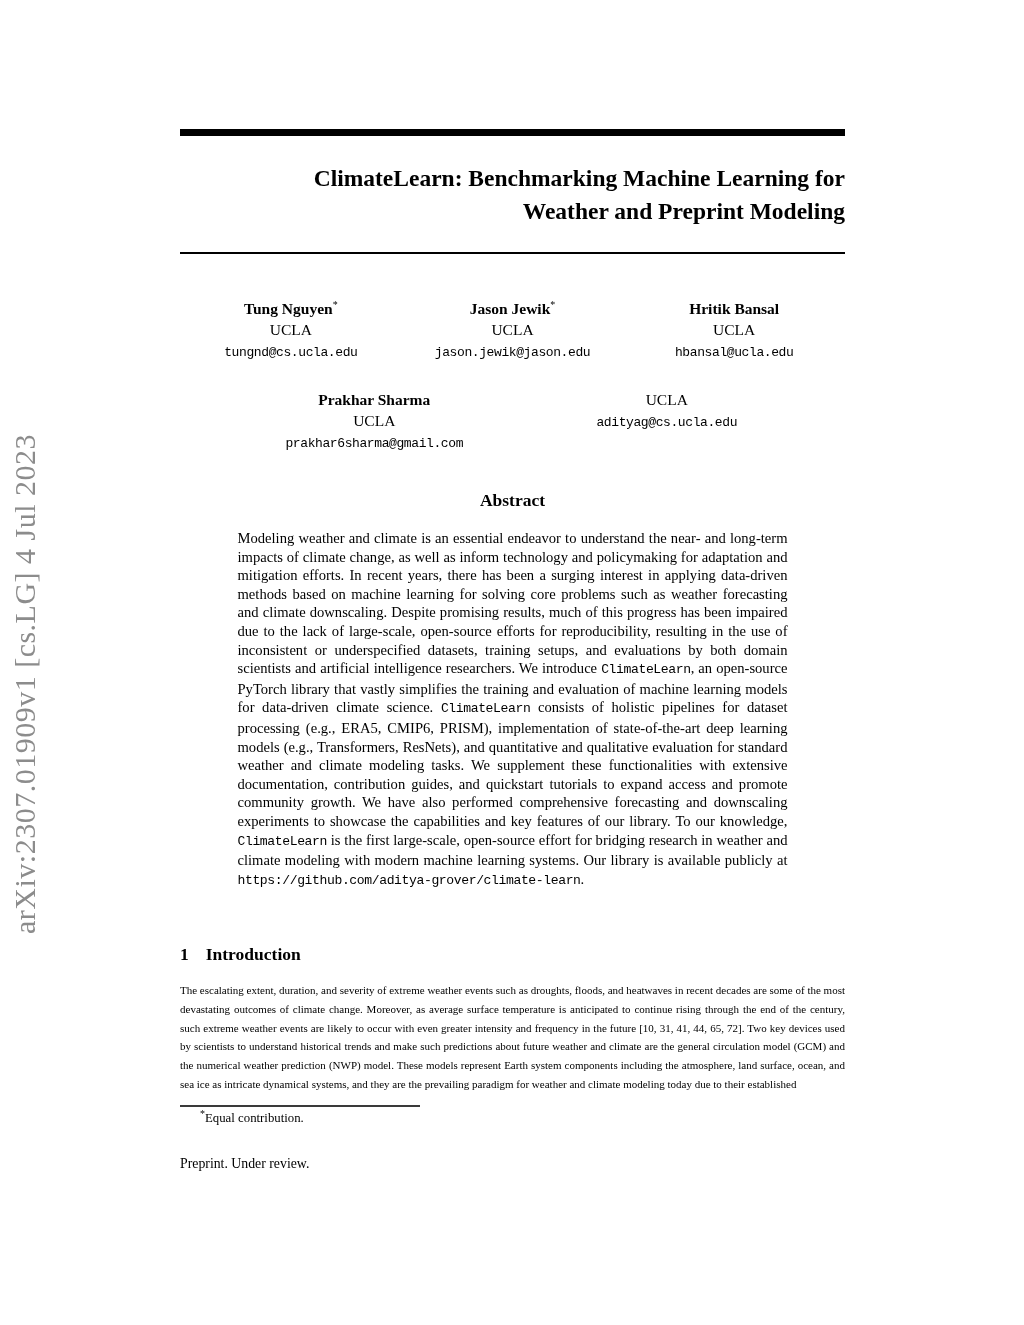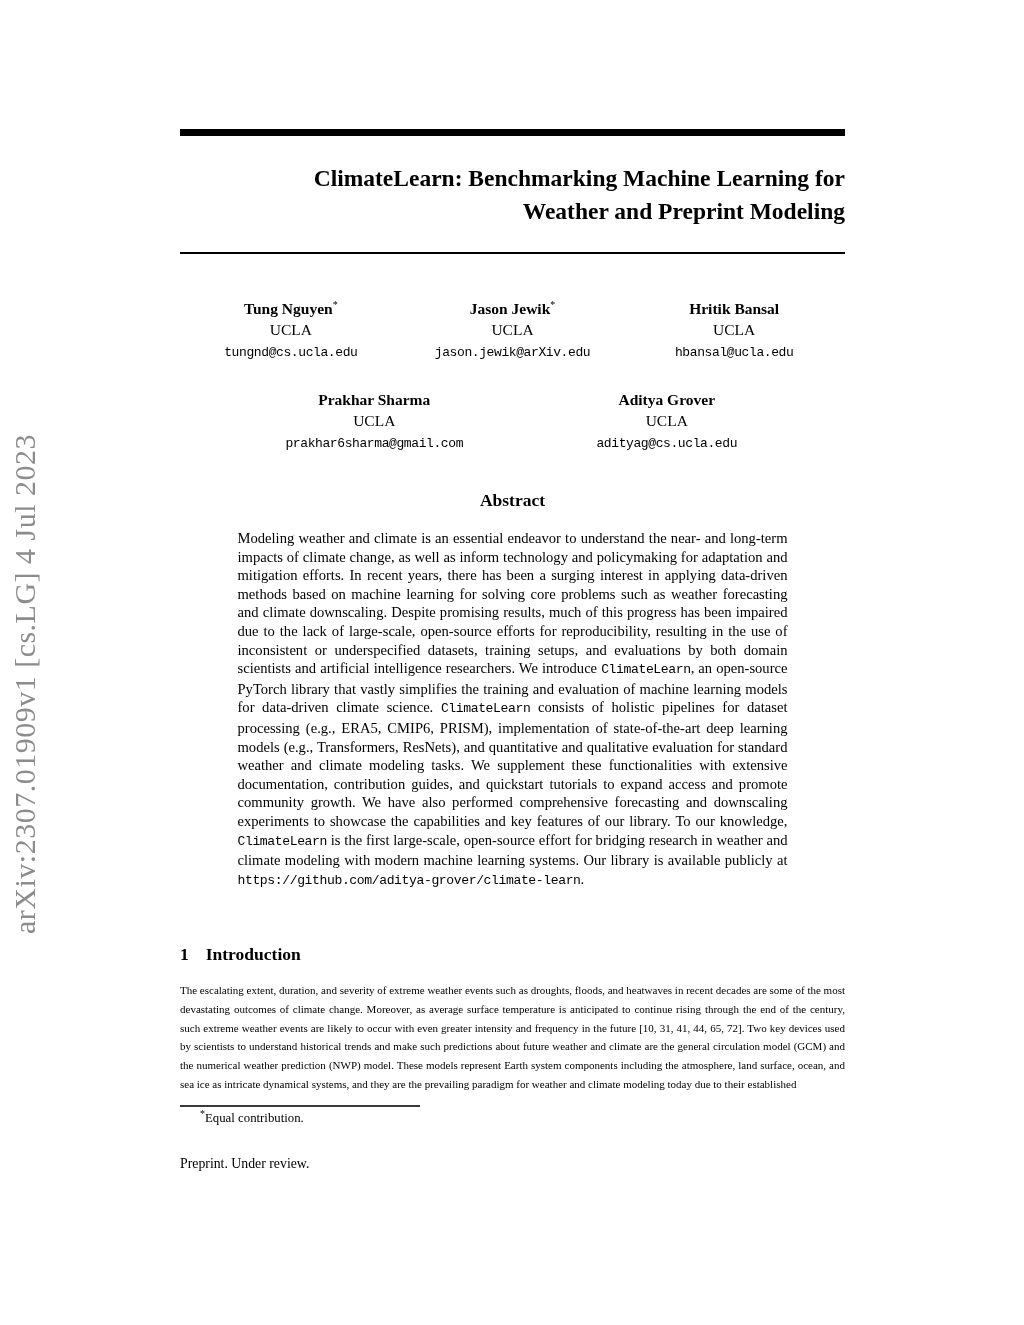--- a/index.html
+++ b/index.html
@@ -108,37 +108,36 @@
 
     <div class="authors-row">
       <div class="author">
         <div><span class="name">Tung Nguyen</span><sup>*</sup></div>
         <div>UCLA</div>
         <div class="email">tungnd@cs.ucla.edu</div>
       </div>
       <div class="author">
         <div><span class="name">Jason Jewik</span><sup>*</sup></div>
         <div>UCLA</div>
-        <div class="email">jason.jewik@arXiv.edu</div>
+        <div class="email">jason.jewik@jason.edu</div>
       </div>
       <div class="author">
         <div><span class="name">Hritik Bansal</span><sup></sup></div>
         <div>UCLA</div>
         <div class="email">hbansal@ucla.edu</div>
       </div>
     </div>
 
     <div class="authors-row second">
       <div class="author">
         <div><span class="name">Prakhar Sharma</span><sup></sup></div>
         <div>UCLA</div>
         <div class="email">prakhar6sharma@gmail.com</div>
       </div>
       <div class="author">
-        <div><span class="name">Aditya Grover</span><sup></sup></div>
         <div>UCLA</div>
         <div class="email">adityag@cs.ucla.edu</div>
       </div>
     </div>
 
     <div class="abstract-heading">Abstract</div>
 
     <p class="abstract-body"><span>Modeling weather and climate is an essential endeavor to understand the near- and long-term impacts of climate change, as well as inform technology and policymaking for adaptation and mitigation efforts. In recent years, there has been a surging interest in applying data-driven methods based on machine learning for solving core problems such as weather forecasting and climate downscaling. Despite promising results, much of this progress has been impaired due to the lack of large-scale, open-source efforts for reproducibility, resulting in the use of inconsistent or underspecified datasets, training setups, and evaluations by both domain scientists and artificial intelligence researchers. We introduce </span><span data-mono="true">ClimateLearn</span><span>, an open-source PyTorch library that vastly simplifies the training and evaluation of machine learning models for data-driven climate science. </span><span data-mono="true">ClimateLearn</span><span> consists of holistic pipelines for dataset processing (e.g., ERA5, CMIP6, PRISM), implementation of state-of-the-art deep learning models (e.g., Transformers, ResNets), and quantitative and qualitative evaluation for standard weather and climate modeling tasks. We supplement these functionalities with extensive documentation, contribution guides, and quickstart tutorials to expand access and promote community growth. We have also performed comprehensive forecasting and downscaling experiments to showcase the capabilities and key features of our library. To our knowledge, </span><span data-mono="true">ClimateLearn</span><span> is the first large-scale, open-source effort for bridging research in weather and climate modeling with modern machine learning systems. Our library is available publicly at </span><span data-mono="true">https://github.com/aditya-grover/climate-learn</span><span>.</span></p>
 
     <div class="section-heading">

